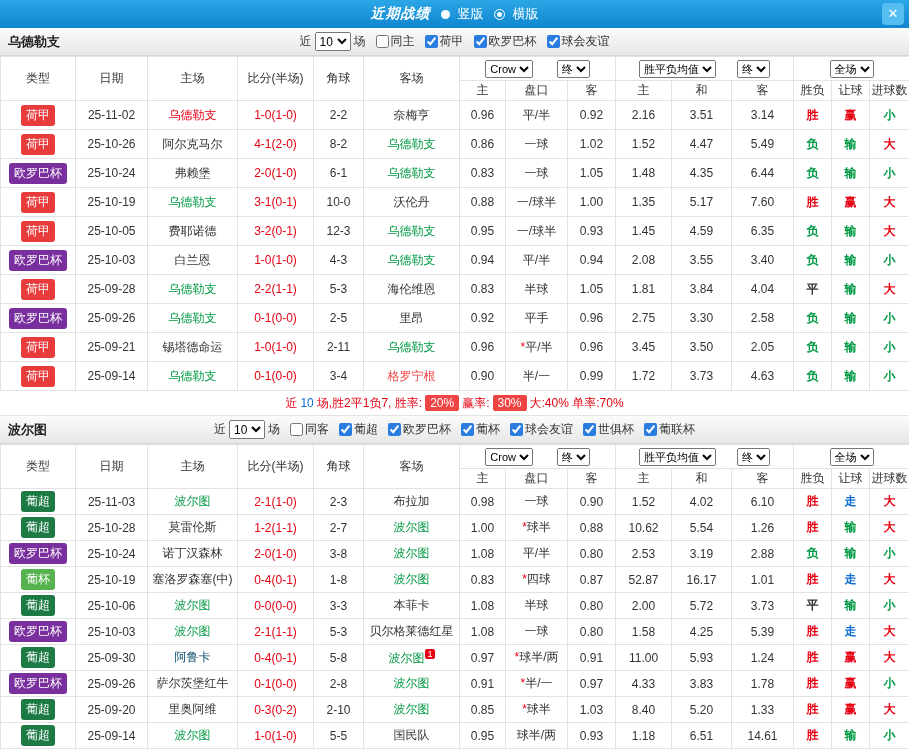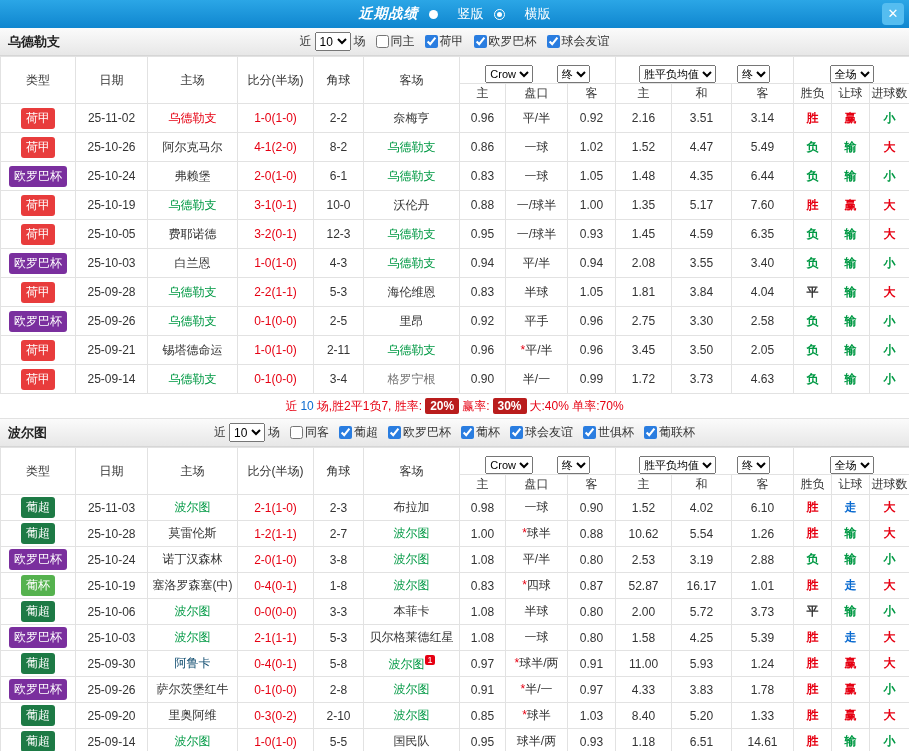--- a/index.html
+++ b/index.html
@@ -6,21 +6,21 @@
   html,body { margin:0; padding:0; }
   body {
     width:909px; height:751px; overflow:hidden; background:#fff;
     font-family:"Liberation Sans","DejaVu Sans",sans-serif; font-size:12px; color:#333;
   }
   
   .topbar { height:28px; background:linear-gradient(#2ba6e6,#0f86cf); position:relative;
             display:flex; align-items:center; color:#fff; }
   .topbar-center { margin:0 auto; display:flex; align-items:center; gap:10px; font-size:13px; }
   .panel-title { font-weight:bold; font-size:14px; letter-spacing:1px;font-style:italic; }
-  .radio-label { display:inline-flex; align-items:center; gap:20px; cursor:pointer; }
+  .radio-label { display:inline-flex; align-items:center; gap:8px; cursor:pointer; }
   .rdot { width:9px; height:9px; border-radius:50%; background:#fff; display:inline-block; }
   .rdot.sel { background:transparent; border:1.5px solid #fff; width:11px; height:11px; position:relative; }
   .rdot.sel::after { content:""; position:absolute; left:2px; top:2px; right:2px; bottom:2px;
                      background:#fff; border-radius:50%; }
   .close-btn { position:absolute; right:5px; top:3px; width:22px; height:22px; background:#55bdf0;
                border:none; border-radius:4px; color:#fff; font-size:13px; line-height:20px;
                text-align:center; padding:0; cursor:pointer; }
   
   .section-bar { height:28px; background:linear-gradient(#fbfbfb,#e7e7e7);
                  border-bottom:1px solid #d6d6d6; position:relative; display:flex; align-items:center; }
@@ -31,29 +31,29 @@
   input[type=checkbox] { width:13px; height:13px; accent-color:#2a7de0; margin:0; }
   
   table { width:909px; border-collapse:collapse; table-layout:fixed; }
   th,td { border:1px solid #e2e2e2; text-align:center; font-weight:normal; padding:0;
           font-size:12px; color:#333; white-space:nowrap; }
   thead th { background:#fff; }
   thead tr.h1 th { height:24px; }
   thead tr.h2 th { height:20px; }
   .sec-0 tbody td { height:29px; }
   .sec-1 tbody td { height:26px; }
-  .grp { display:flex; justify-content:space-evenly; align-items:flex-start; padding:0 2px;margin-top:8px; }
+  .grp { display:flex; justify-content:space-evenly; align-items:flex-start; padding:0 2px; }
   .hsel { font-size:11px; height:18px; max-width:96%; }
   .lg { display:inline-block; color:#fff; font-size:12px; padding:2px 5px; border-radius:3px; }
   .res { font-weight:bold; }
   .card { background:#e60012; color:#fff; font-size:9px; padding:0 2px; border-radius:2px;
           vertical-align:super; margin-left:1px; }
   .summary { height:25px; display:flex; align-items:center; justify-content:center; gap:3px;
              font-size:12px; border-bottom:1px solid #e2e2e2; }
-  .badge-pct { background:#b91c1c; color:#fff; padding:1px 5px; border-radius:2px; font-weight:bold; }
+  .badge-pct { background:#ef4444; color:#fff; padding:1px 5px; border-radius:2px; font-weight:normal; }
 </style>
 </head>
 <body>
 
 <div class="topbar">
   <div class="topbar-center">
     <span class="panel-title">近期战绩</span>
     <span class="radio-label">
       <span class="rdot"></span>
       <span>竖版</span>
@@ -301,21 +301,21 @@
     <td class="res" style="color:#009944">负</td>
     <td class="res" style="color:#009944">输</td>
     <td class="res" style="color:#009944">小</td>
   </tr>
           <tr>
     <td><span class="lg" style="background:#e83c3c">荷甲</span></td>
     <td>25-09-14</td>
     <td><span style="color:#009944">乌德勒支</span></td>
     <td style="color:#e60012">0-1(0-0)</td>
     <td>3-4</td>
-    <td><span style="color:#737373">格罗宁根</span></td>
+    <td><span style="color:#ef4444">格罗宁根</span></td>
     <td>0.90</td>
     <td>半/一</td>
     <td>0.99</td>
     <td>1.72</td>
     <td>3.73</td>
     <td>4.63</td>
     <td class="res" style="color:#009944">负</td>
     <td class="res" style="color:#009944">输</td>
     <td class="res" style="color:#009944">小</td>
   </tr>

